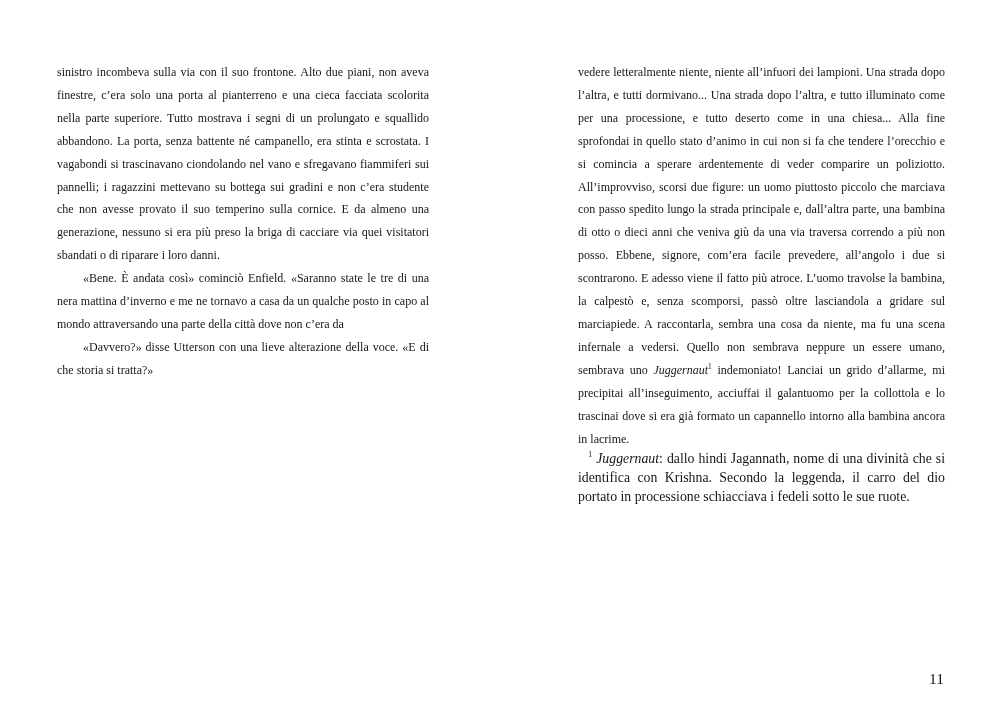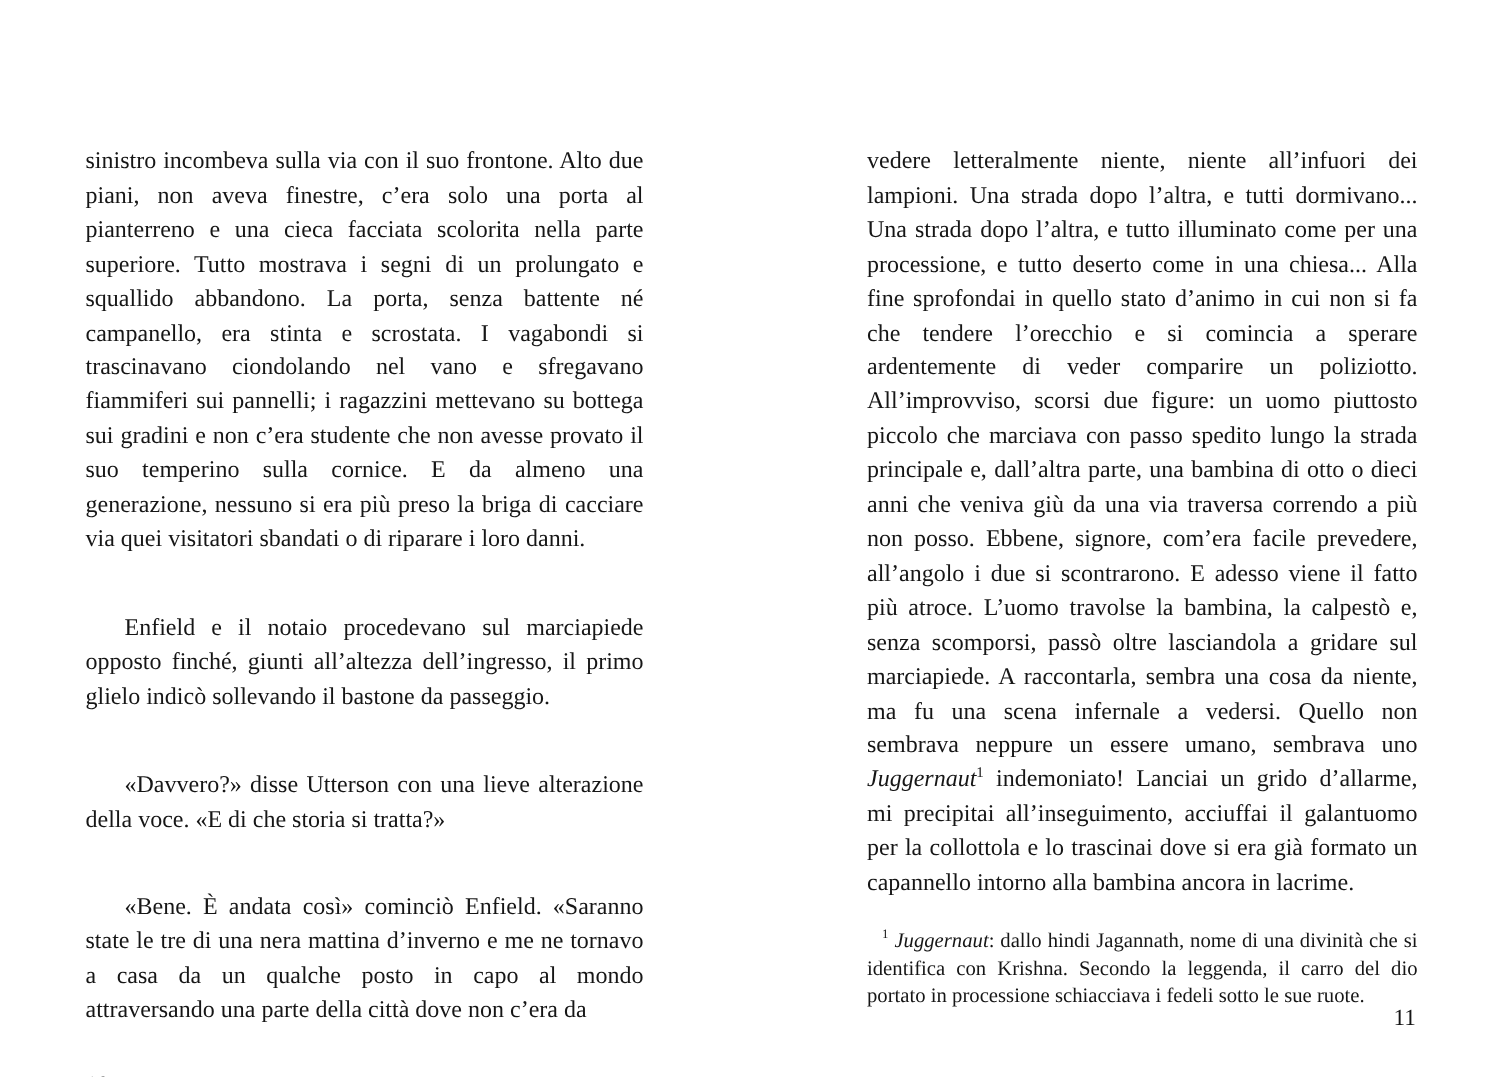--- a/index.html
+++ b/index.html
@@ -8,52 +8,49 @@
     background: #ffffff;
     font-family: "Liberation Serif", serif;
     color: #161616;
     position: relative;
     overflow: hidden;
   }
   .page { position: absolute; top: 61px; }
   .page-left { left: 57px; width: 372px; }
   .page-right { left: 578px; width: 367px; }
   .para {
-    font-size: 16px;
+    font-size: 12px;
     line-height: 22.9px;
     text-align: justify;
-    margin-top: 36px;
   }
   .para.indent { text-indent: 26px; }
   .term-italic { font-style: italic; font-family: Liberation Serif, serif; }
   .sup { font-size: 0.62em; vertical-align: super; line-height: 0; }
   .footnote {
-    margin-top: 17px;
     font-size: 13.8px;
     line-height: 18.6px;
     text-align: justify;
     text-indent: 10px;
   }
   .page-number {
     position: absolute;
     top: 670px;
     font-size: 15.5px;
     color: #161616;
   }
   .page-number-left { left: 57px; margin-top: 45px; }
   .page-number-right { left: 929px; }
 </style>
 </head>
 <body>
 
 <div class="page page-left">
   <p class="para">sinistro incombeva sulla via con il suo frontone. Alto due piani, non aveva finestre, c’era solo una porta al pianterreno e una cieca facciata scolorita nella parte superiore. Tutto mostrava i segni di un prolungato e squallido abbandono. La porta, senza battente né campanello, era stinta e scrostata. I vagabondi si trascinavano ciondolando nel vano e sfregavano fiammiferi sui pannelli; i ragazzini mettevano su bottega sui gradini e non c’era studente che non avesse provato il suo temperino sulla cornice. E da almeno una generazione, nessuno si era più preso la briga di cacciare via quei visitatori sbandati o di riparare i loro danni.</p>
-  <p class="para indent">Enfield e il notaio procedevano sul marciapiede opposto finché, giunti all’altezza dell’ingresso, il primo glielo indicò sollevando il bastone da passeggio.</p>
+  <p class="para indent">«Bene. È andata così» cominciò Enfield. «Saranno state le tre di una nera mattina d’inverno e me ne tornavo a casa da un qualche posto in capo al mondo attraversando una parte della città dove non c’era da</p>
   <p class="para indent">«Davvero?» disse Utterson con una lieve alterazione della voce. «E di che storia si tratta?»</p>
-  <p class="para indent">«Bene. È andata così» cominciò Enfield. «Saranno state le tre di una nera mattina d’inverno e me ne tornavo a casa da un qualche posto in capo al mondo attraversando una parte della città dove non c’era da</p>
 </div>
 
 <div class="page page-right">
   <p class="para"><span>vedere letteralmente niente, niente all’infuori dei lampioni. Una strada dopo l’altra, e tutti dormivano... Una strada dopo l’altra, e tutto illuminato come per una processione, e tutto deserto come in una chiesa... Alla fine sprofondai in quello stato d’animo in cui non si fa che tendere l’orecchio e si comincia a sperare ardentemente di veder comparire un poliziotto. All’improvviso, scorsi due figure: un uomo piuttosto piccolo che marciava con passo spedito lungo la strada principale e, dall’altra parte, una bambina di otto o dieci anni che veniva giù da una via traversa correndo a più non posso. Ebbene, signore, com’era facile prevedere, all’angolo i due si scontrarono. E adesso viene il fatto più atroce. L’uomo travolse la bambina, la calpestò e, senza scomporsi, passò oltre lasciandola a gridare sul marciapiede. A raccontarla, sembra una cosa da niente, ma fu una scena infernale a vedersi. Quello non sembrava neppure un essere umano, sembrava uno </span><span class="term-italic">Juggernaut</span><span class="sup">1</span><span> indemoniato! Lanciai un grido d’allarme, mi precipitai all’inseguimento, acciuffai il galantuomo per la collottola e lo trascinai dove si era già formato un capannello intorno alla bambina ancora in lacrime.</span></p>
   <div class="footnote"><span class="sup">1</span> <span class="term-italic">Juggernaut</span><span>: dallo hindi Jagannath, nome di una divinità che si identifica con Krishna. Secondo la leggenda, il carro del dio portato in processione schiacciava i fedeli sotto le sue ruote.</span></div>
 </div>
 
 <div class="page-number page-number-left">10</div>
 <div class="page-number page-number-right">11</div>
 

